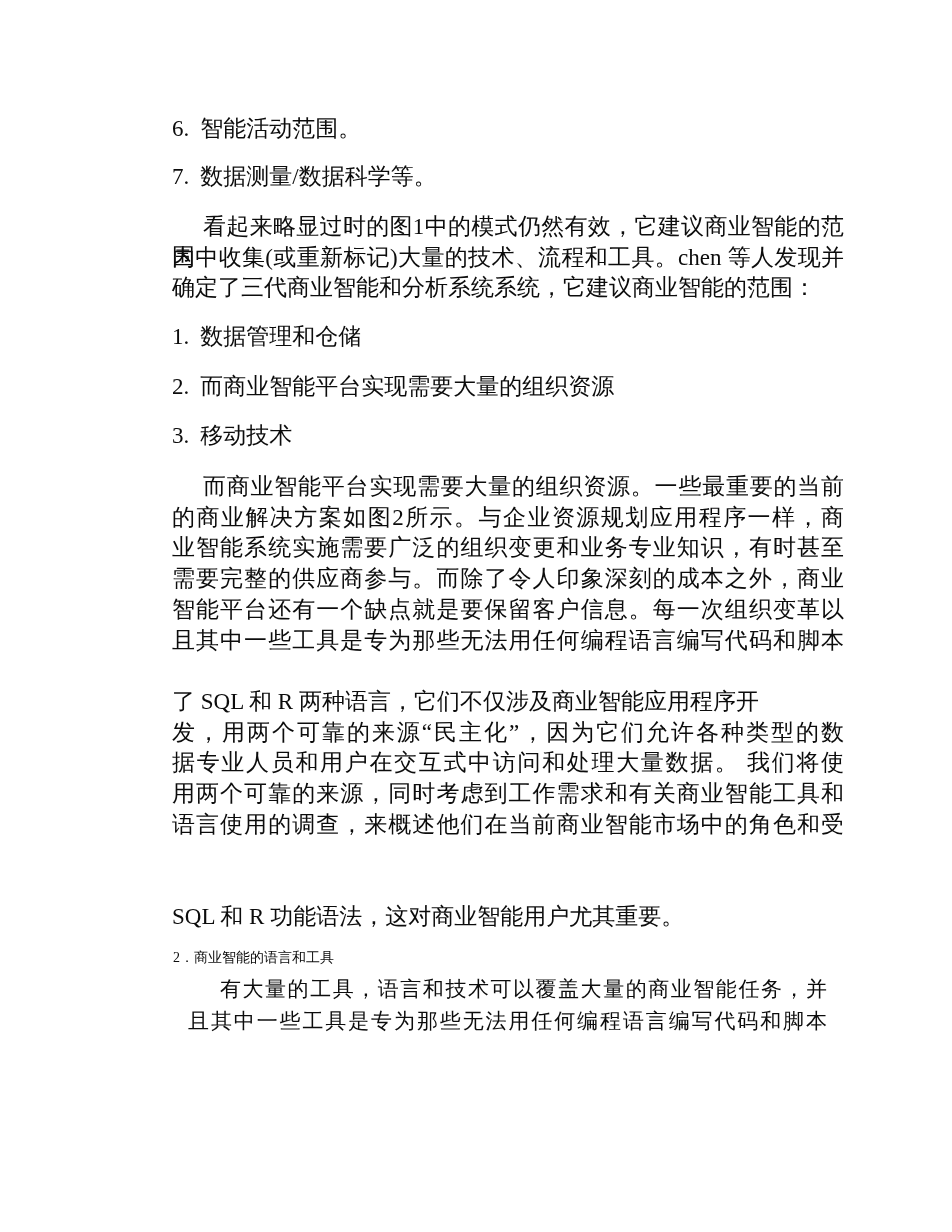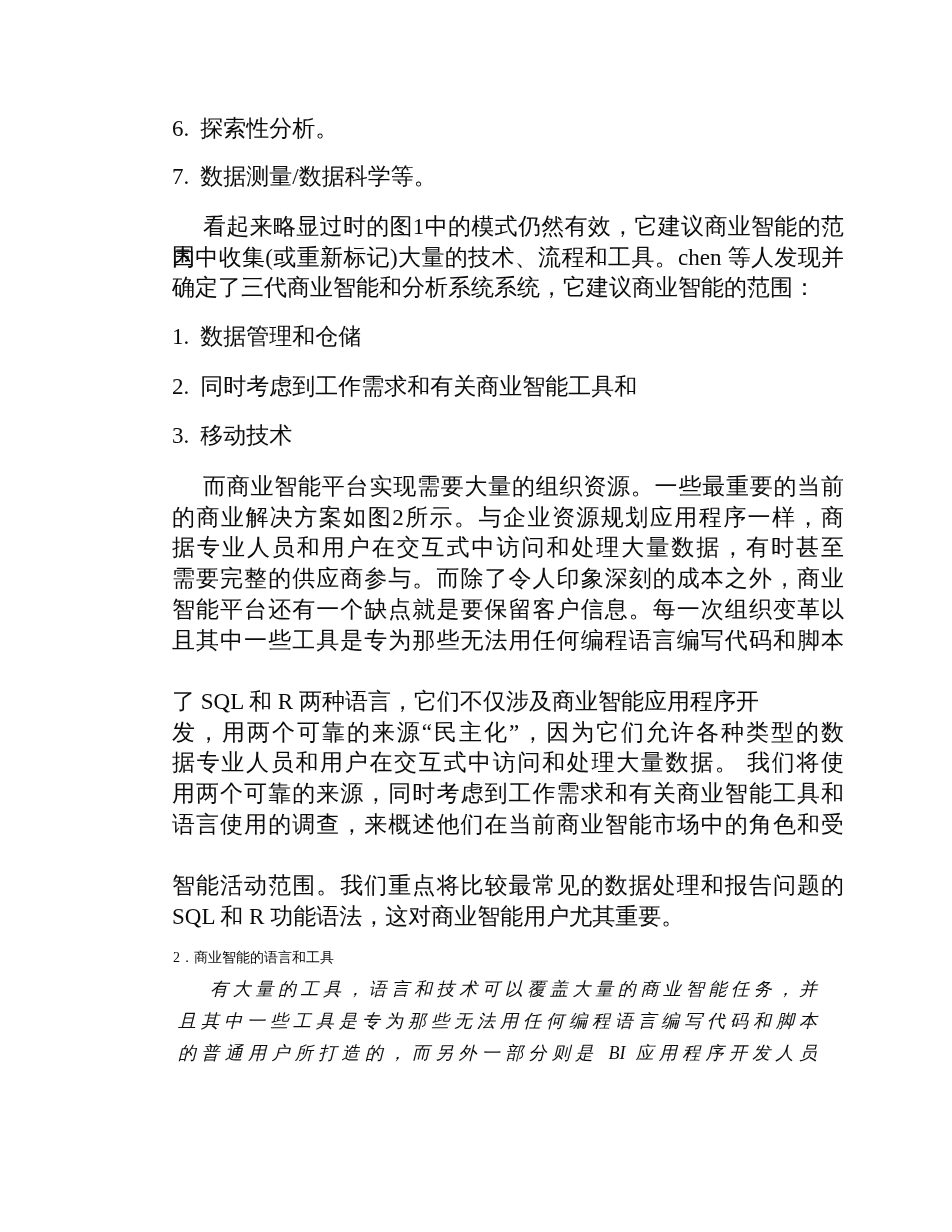--- a/index.html
+++ b/index.html
@@ -35,71 +35,68 @@
     text-align: justify;
     text-align-last: justify;
   }
   
   .ind { text-indent: 31px; }
   
   .li { left: 172px; }
   .litext { margin-left: 11px; }
   
   .sec {
-    left: 178px;
+    left: 188px;
     width: 639px;
-    font-size: 18px;
+    font-size: 21px;
     line-height: 27px;
-    font-style: italic;
   }
   .ind2 { text-indent: 32px; }
   .hd {
     left: 173px;
     font-size: 14px;
     line-height: 28px;
   }
 </style>
 </head>
 <body>
 
 <div class="page">
 
   <div class="ln li" style="top:114px">
-    <span class="num">6.</span><span class="litext">探索性分析。</span>
+    <span class="num">6.</span><span class="litext">智能活动范围。</span>
   </div>
   <div class="ln li" style="top:162px">
     <span class="num">7.</span><span class="litext">数据测量/数据科学等。</span>
   </div>
 
   <div class="ln w j ind" style="top:212px">看起来略显过时的图1中的模式仍然有效，它建议商业智能的范围</div>
   <div class="ln w j" style="top:243px">内中收集(或重新标记)大量的技术、流程和工具。chen 等人发现并</div>
   <div class="ln w" style="top:273px">确定了三代商业智能和分析系统系统，它建议商业智能的范围：</div>
 
   <div class="ln li" style="top:322px">
     <span class="num">1.</span><span class="litext">数据管理和仓储</span>
   </div>
   <div class="ln li" style="top:372px">
-    <span class="num">2.</span><span class="litext">同时考虑到工作需求和有关商业智能工具和</span>
+    <span class="num">2.</span><span class="litext">而商业智能平台实现需要大量的组织资源</span>
   </div>
   <div class="ln li" style="top:421px">
     <span class="num">3.</span><span class="litext">移动技术</span>
   </div>
 
   <div class="ln w j ind" style="top:472px">而商业智能平台实现需要大量的组织资源。一些最重要的当前</div>
   <div class="ln w j" style="top:503px">的商业解决方案如图2所示。与企业资源规划应用程序一样，商</div>
-  <div class="ln w j" style="top:533px">据专业人员和用户在交互式中访问和处理大量数据，有时甚至</div>
+  <div class="ln w j" style="top:533px">业智能系统实施需要广泛的组织变更和业务专业知识，有时甚至</div>
   <div class="ln w j" style="top:564px">需要完整的供应商参与。而除了令人印象深刻的成本之外，商业</div>
   <div class="ln w j" style="top:595px">智能平台还有一个缺点就是要保留客户信息。每一次组织变革以</div>
   <div class="ln w j" style="top:626px">且其中一些工具是专为那些无法用任何编程语言编写代码和脚本</div>
   <div class="ln w" style="top:687px">了 SQL 和 R 两种语言，它们不仅涉及商业智能应用程序开</div>
   <div class="ln w j" style="top:718px">发，用两个可靠的来源“民主化”，因为它们允许各种类型的数</div>
   <div class="ln w j" style="top:748px">据专业人员和用户在交互式中访问和处理大量数据。 我们将使</div>
   <div class="ln w j" style="top:779px">用两个可靠的来源，同时考虑到工作需求和有关商业智能工具和</div>
   <div class="ln w j" style="top:810px">语言使用的调查，来概述他们在当前商业智能市场中的角色和受</div>
-  <div class="ln w j" style="top:871px">智能活动范围。我们重点将比较最常见的数据处理和报告问题的</div>
   <div class="ln w" style="top:902px">SQL 和 R 功能语法，这对商业智能用户尤其重要。</div>
 
   <div class="ln hd" style="top:944px">2．商业智能的语言和工具</div>
   <div class="ln sec j ind2" style="top:976px">有大量的工具，语言和技术可以覆盖大量的商业智能任务，并</div>
   <div class="ln sec j" style="top:1008px">且其中一些工具是专为那些无法用任何编程语言编写代码和脚本</div>
-  <div class="ln sec j" style="top:1040px">的普通用户所打造的，而另外一部分则是 BI 应用程序开发人员</div>
 
 </div>
 
 </body></html>

